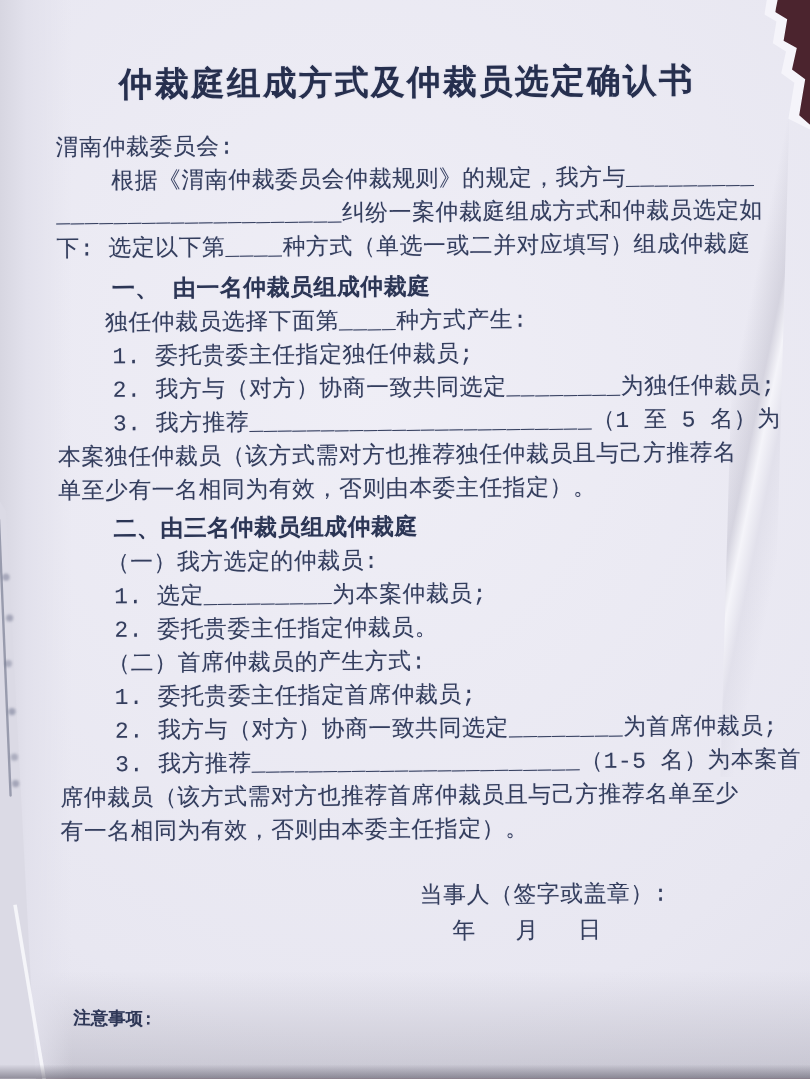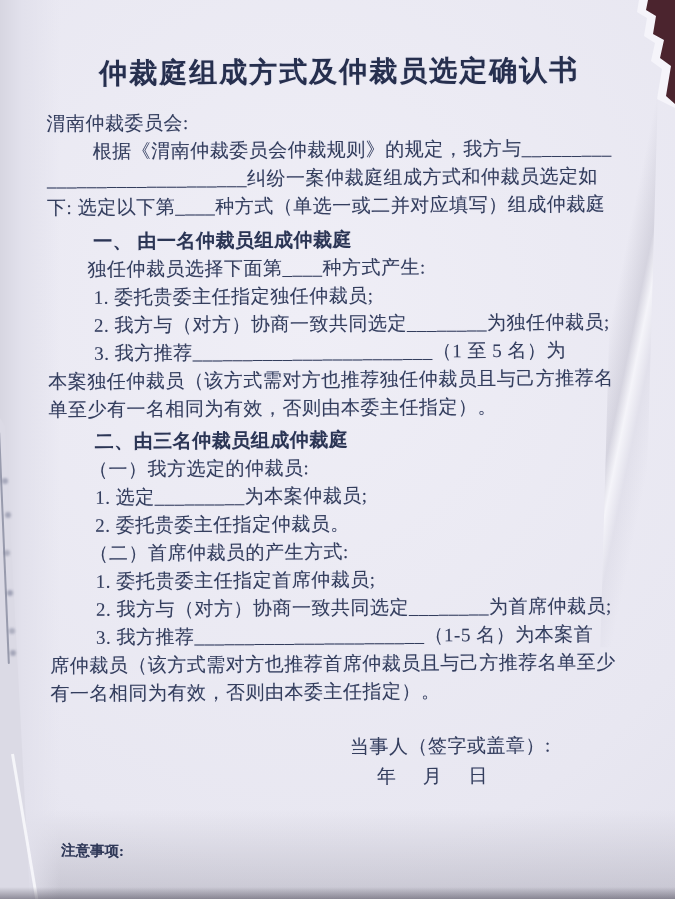--- a/index.html
+++ b/index.html
@@ -1,21 +1,21 @@
 <!DOCTYPE html>
 <html><head>
 <meta charset="utf-8">
 <style>
   html,body { margin:0; padding:0; }
   body {
     width:675px; height:899px; overflow:hidden; position:relative;
     background:#4e2631;
     font-family:"Liberation Serif","DejaVu Serif",serif;
   }
-  .photo { position:absolute; inset:0; }
+  .photo { position:absolute; inset:0;font-family:Liberation Mono, monospace; }
 
   
   .paper {
     position:absolute; inset:0;
     background:
       linear-gradient(90deg, #d7d6e1 0px, #e2e1ec 22px, rgba(226,225,236,0) 60px),
       linear-gradient(180deg, rgba(0,0,0,0) 90%, rgba(150,148,162,.35) 99%),
       radial-gradient(130% 110% at 45% 35%, #efeef6 0%, #e8e7f1 55%, #dcdbe7 100%);
   }
 

